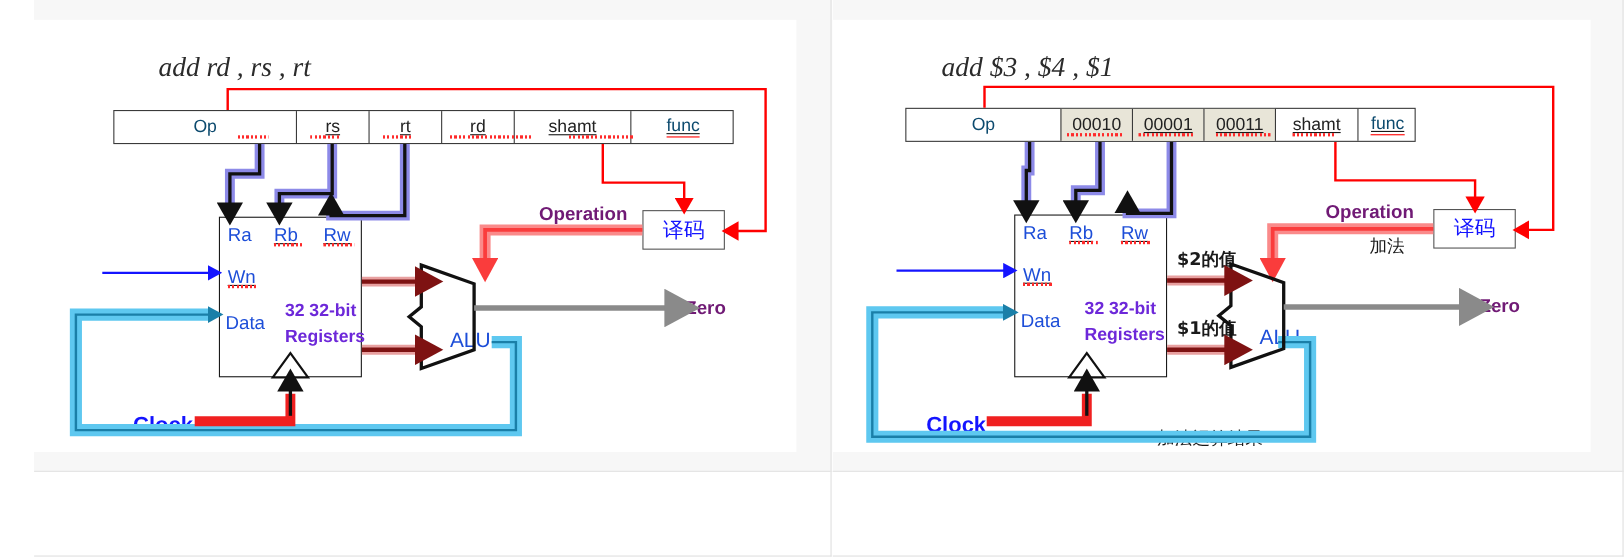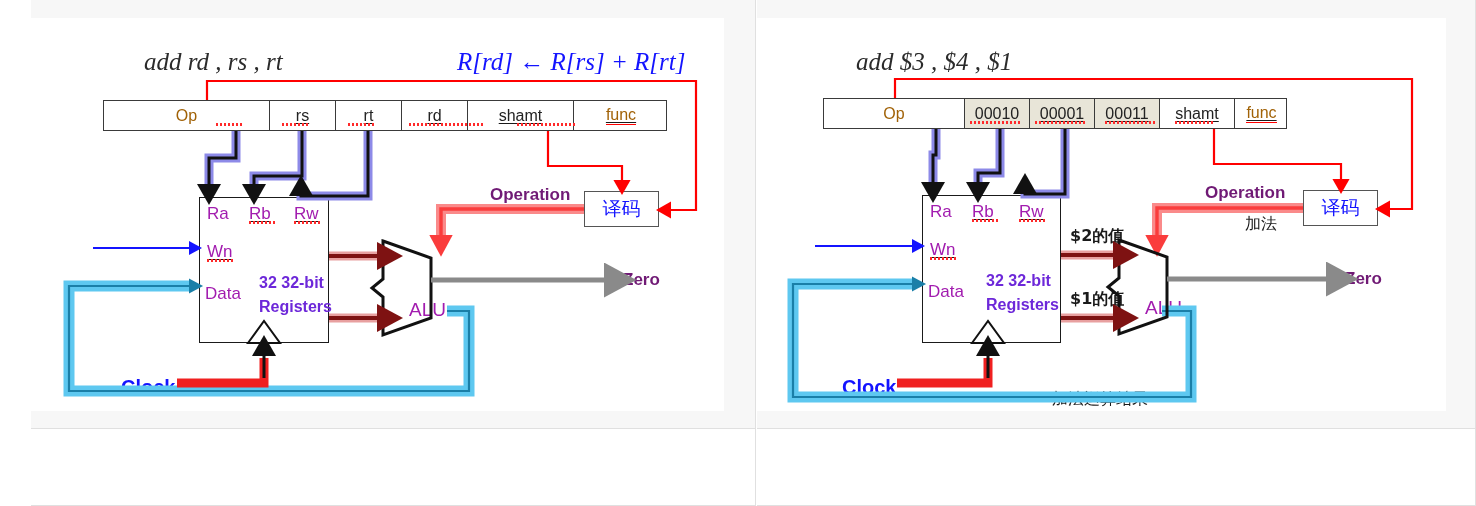--- a/index.html
+++ b/index.html
@@ -26,48 +26,47 @@
   .ital{font-family:"Liberation Serif",serif;font-style:italic;}
   .han{font-family:"DejaVu Sans",sans-serif;}
 
   .hdr-black{font-size:25px;color:#2b2b2b;}
   .hdr-blue{font-size:25px;color:#1414ff;}
 
   
   .strip{position:absolute;border:1.6px solid #3a3a3a;box-sizing:border-box;background:#ffffff;}
   .cell{position:absolute;top:0;height:100%;box-sizing:border-box;display:flex;align-items:center;justify-content:center;font-size:16px;color:#222;}
   .cell.b{border-left:1.6px solid #3a3a3a;}
-  .cell.red{color:#a16207;}
+  .cell.red{color:#0c4a6e;}
   .cell.fill{background:#e8e5d8;}
   .sq{position:absolute;height:3px;background:
      repeating-linear-gradient(90deg,#ff2a2a 0 2px,transparent 2px 4px);}
 
   
   .rbox{position:absolute;border:1.5px solid #1a1a1a;background:#fff;box-sizing:border-box;}
   .dbox{position:absolute;border:1.4px solid #555;background:#fff;box-sizing:border-box;display:flex;align-items:center;justify-content:center;color:#1414ff;font-size:19px;}
 
-  .lbl{position:absolute;font-size:17px;color:#a21caf;white-space:nowrap;}
+  .lbl{position:absolute;font-size:17px;color:#1d4ed8;white-space:nowrap;}
   .lbl.red{color:#6d28d9;font-weight:bold;font-size:16px;}
   .lbl.blue2{color:#701a75;font-weight:bold;font-size:17px;}
   .lbl.sm{font-size:14px;font-weight:bold;}
   .lbl.han{font-size:16px;color:#1a1a1a;}
   .und{text-decoration:underline;text-decoration-color:#1a1a1a;text-underline-offset:2px;}
 
   svg{position:absolute;left:0;top:0;overflow:visible;}
 </style>
 </head>
 <body>
 
 <div class="sheet">
 
   <div class="panel left">
     <div class="canvas">
 
       <div class="txt ital hdr-black" style="left:78px;top:31px;">add rd ,  rs ,  rt</div>
-      <div class="txt ital hdr-blue" style="left:391px;top:31px;">R[rd] ← R[rs] + R[rt]</div>
 
       <div class="strip" style="left:72px;top:82px;width:564px;height:31px;">
         <div class="cell red" style="left:0px;width:165px;">Op</div>
         <div class="cell b" style="left:165px;width:66px;">
             <span class="und">rs</span>
           </div>
         <div class="cell b" style="left:231px;width:66px;">
             <span class="und">rt</span>
           </div>
         <div class="cell b" style="left:297px;width:66px;">

